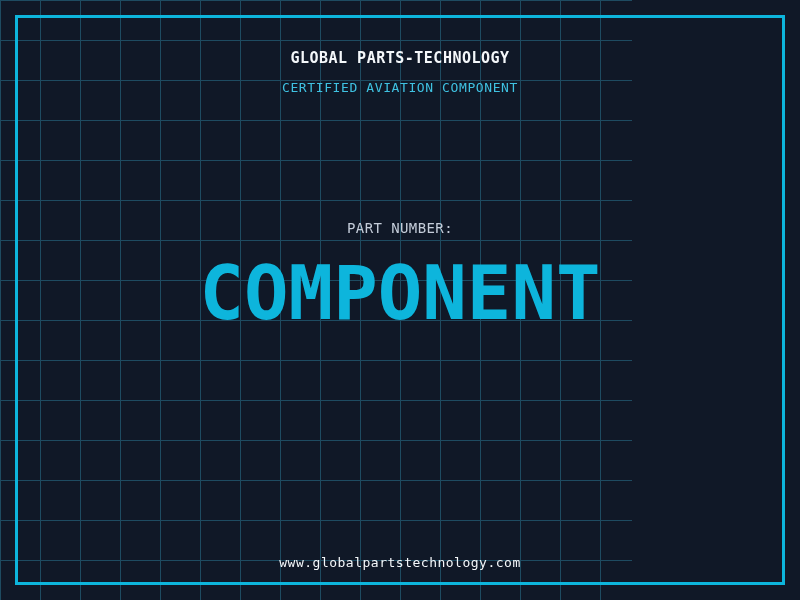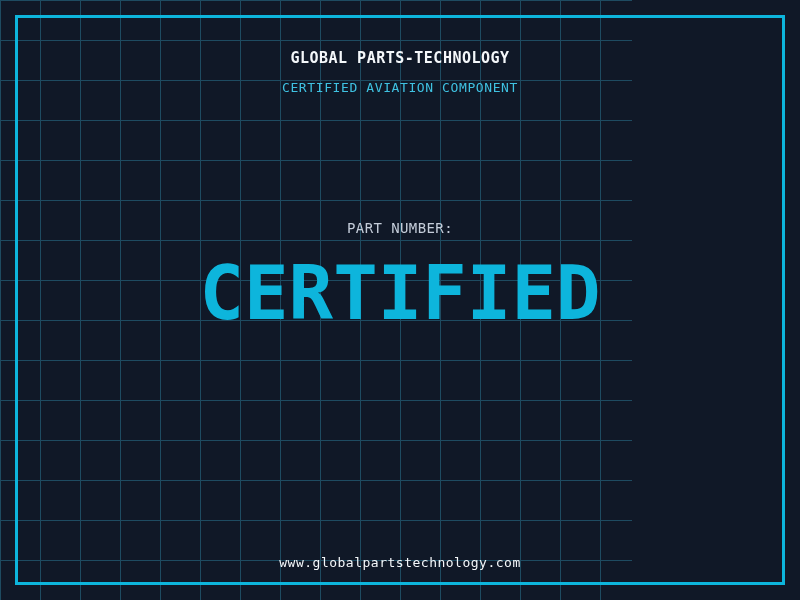--- a/index.html
+++ b/index.html
@@ -81,16 +81,16 @@
 
 <div class="canvas">
   <div class="frame"></div>
 
   <div class="line company-name">GLOBAL PARTS-TECHNOLOGY</div>
 
   <div class="line part-label">PART NUMBER:</div>
 
   <div class="line tagline">CERTIFIED AVIATION COMPONENT</div>
 
-  <div class="line part-value">CERTIFIED</div>
+  <div class="line part-value">COMPONENT</div>
 
   <div class="line website">www.globalpartstechnology.com</div>
 </div>
 
 </body></html>

